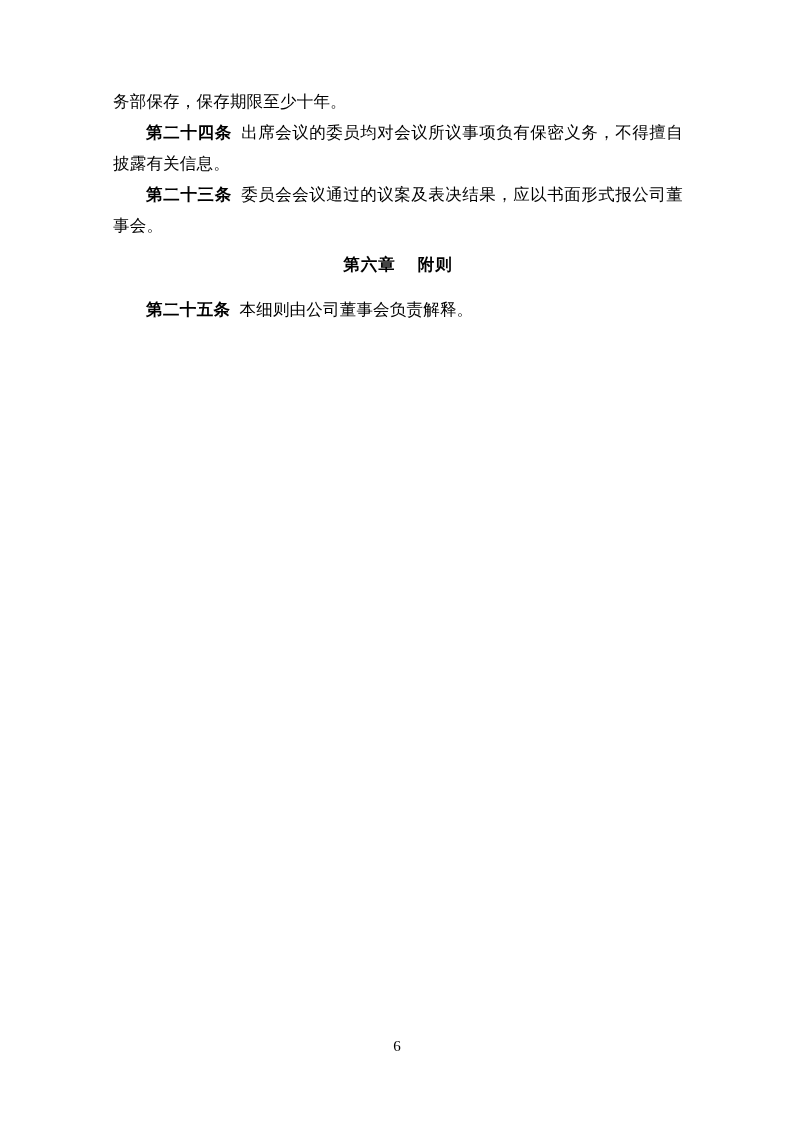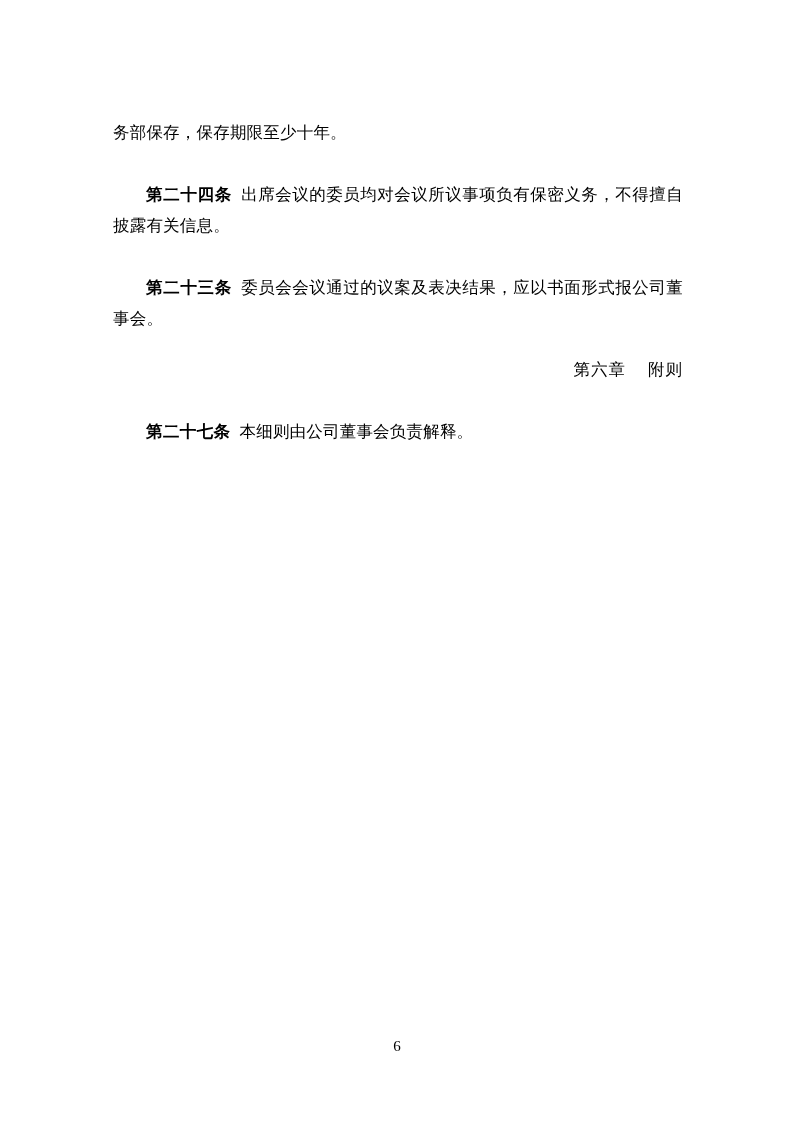--- a/index.html
+++ b/index.html
@@ -27,38 +27,37 @@
   p {
     margin: 0;
     font-size: 16.5px;
     line-height: 31px;
     text-align: justify;
     text-justify: inter-ideograph;
     letter-spacing: 0.2px;
   }
   .para {
     text-indent: 33px;
-    margin-top: 31px;
   }
   .noindent {
     text-indent: 0;
   }
   .label {
     font-weight: bold;
     letter-spacing: 0.4px;
   }
   .gap {
     display: inline-block;
     width: 9px;
   }
   .chapter {
-    text-align: right;
+    text-align: center;
     text-indent: 0;
-    font-weight: normal;
-    margin-top: 20px;
+    font-weight: bold;
+    margin-top: 8px;
     margin-bottom: 14px;
     letter-spacing: 1px;
   }
   .chapter .sep {
     display: inline-block;
     width: 22px;
   }
   .pageno {
     position: absolute;
     left: 0;
@@ -87,19 +86,19 @@
       <span class="label">第二十三条</span><span class="gap"></span><span>委员会会议通过的议案及表决结果，应以书面形式报公司董事会。</span>
     </p>
 
     <p class="chapter">
       <span>第六章</span><span class="sep"></span><span>附则</span>
     </p>
 
 
 
     <p class="para">
-      <span class="label">第二十七条</span><span class="gap"></span><span>本细则由公司董事会负责解释。</span>
+      <span class="label">第二十五条</span><span class="gap"></span><span>本细则由公司董事会负责解释。</span>
     </p>
 
   </div>
 
   <div class="pageno">6</div>
 </div>
 
 </body></html>

